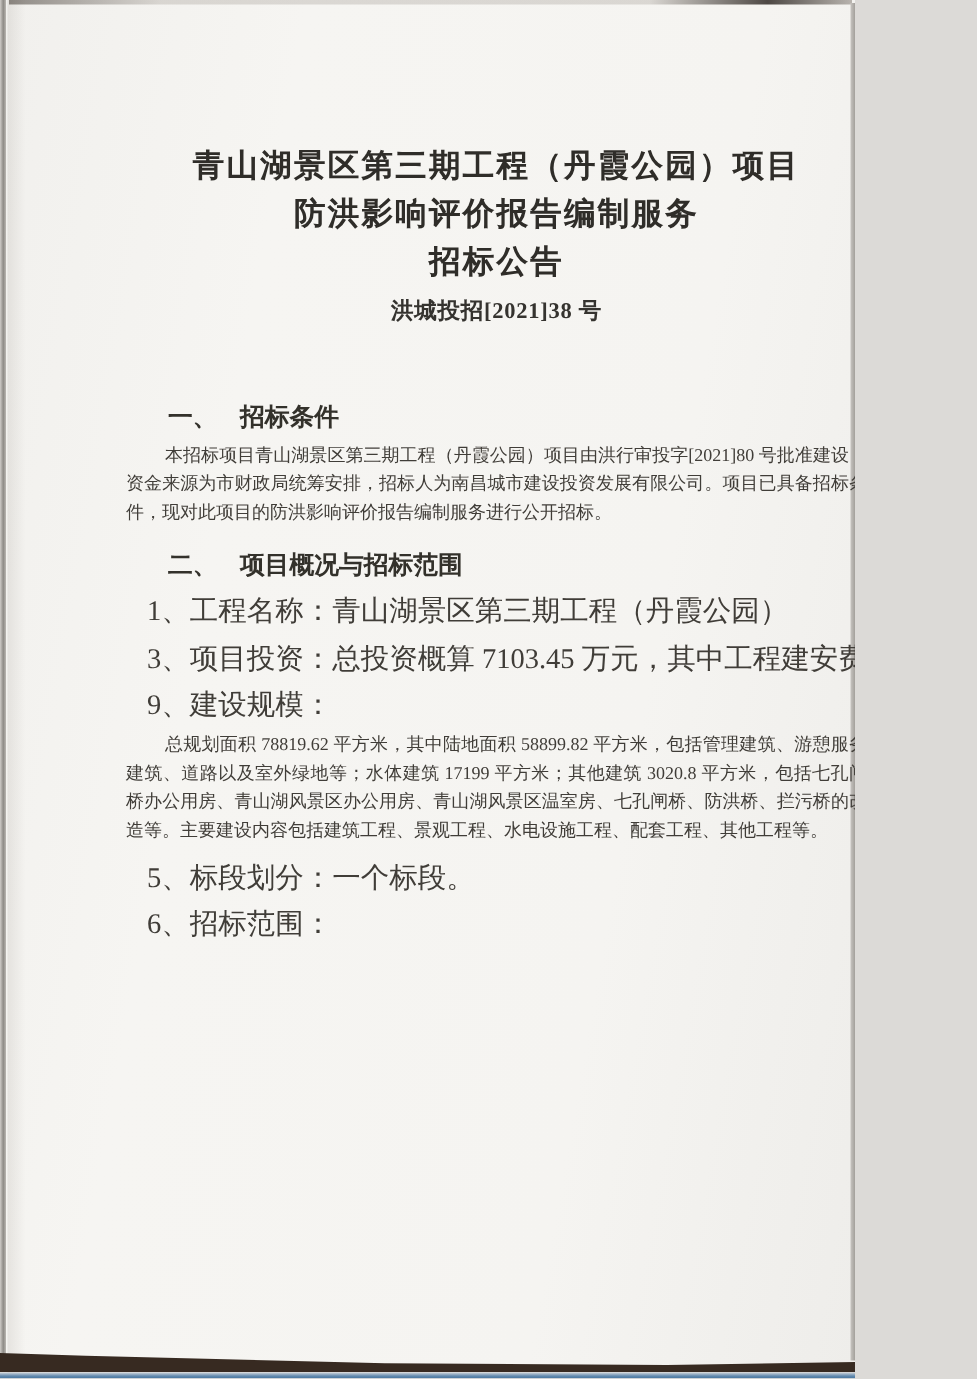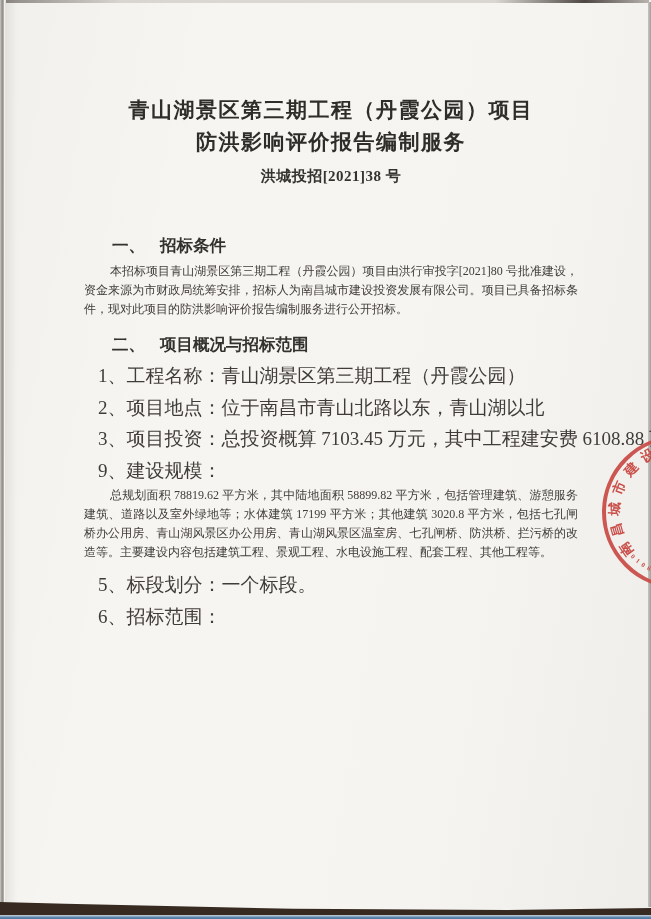--- a/index.html
+++ b/index.html
@@ -1,18 +1,18 @@
 <!DOCTYPE html>
 <html><head>
 <meta charset="utf-8">
 <style>
   html,body{margin:0;padding:0;}
   body{width:651px;height:919px;overflow:hidden;background:#dcdad7;}
   .page{
-    position:relative;width:651px;height:919px;overflow:hidden;
+    position:relative;width:570px;height:919px;overflow:hidden;
     background:linear-gradient(100deg,#f1f0ed 0%,#f6f5f2 28%,#f5f4f1 70%,#eeedea 100%);
     font-family:"Liberation Serif","DejaVu Serif",serif;
   }
   .page::before{
     content:"";position:absolute;left:5px;top:0;bottom:0;width:12px;
     background:linear-gradient(90deg,rgba(115,105,95,.12),rgba(115,105,95,0));
     pointer-events:none;
   }
   .edge-top{position:absolute;top:0;left:6px;right:2px;height:3px;
     background:linear-gradient(90deg,rgba(62,54,47,.55),rgba(120,110,100,.22) 18%,rgba(120,110,100,.22) 76%,rgba(48,42,38,.85) 90%,rgba(95,85,76,.4));}
@@ -50,33 +50,33 @@
   <div class="edge-top"></div>
   <div class="edge-left"></div>
   <div class="edge-right"></div>
   <div class="bottom-shadow"></div>
   <div class="bottom-blue"></div>
 
   <div class="content">
     <div class="doc-title">
       <div>青山湖景区第三期工程（丹霞公园）项目</div>
       <div>防洪影响评价报告编制服务</div>
+      <div>招标公告</div>
     </div>
     <div class="doc-number">洪城投招[2021]38 号</div>
 
     <div class="sec-heading sec1">
       <span class="num">一、</span><span>招标条件</span>
     </div>
     <p class="para">本招标项目青山湖景区第三期工程（丹霞公园）项目由洪行审投字[2021]80 号批准建设，资金来源为市财政局统筹安排，招标人为南昌城市建设投资发展有限公司。项目已具备招标条件，现对此项目的防洪影响评价报告编制服务进行公开招标。</p>
 
     <div class="sec-heading sec2">
       <span class="num">二、</span><span>项目概况与招标范围</span>
     </div>
     <p class="item">1、工程名称：青山湖景区第三期工程（丹霞公园）</p>
-    <p class="item">2、项目地点：位于南昌市青山北路以东，青山湖以北</p>
     <p class="item">3、项目投资：总投资概算 7103.45 万元，其中工程建安费 6108.88 万元。</p>
     <p class="item">9、建设规模：</p>
     <p class="para">总规划面积 78819.62 平方米，其中陆地面积 58899.82 平方米，包括管理建筑、游憩服务建筑、道路以及室外绿地等；水体建筑 17199 平方米；其他建筑 3020.8 平方米，包括七孔闸桥办公用房、青山湖风景区办公用房、青山湖风景区温室房、七孔闸桥、防洪桥、拦污桥的改造等。主要建设内容包括建筑工程、景观工程、水电设施工程、配套工程、其他工程等。</p>
     <p class="item item5">5、标段划分：一个标段。</p>
     <p class="item">6、招标范围：</p>
   </div>
 
   <svg class="stamp" viewBox="0 0 200 200" xmlns="http://www.w3.org/2000/svg">
     <circle class="ring" cx="100" cy="100" r="75"></circle>
     <g>

